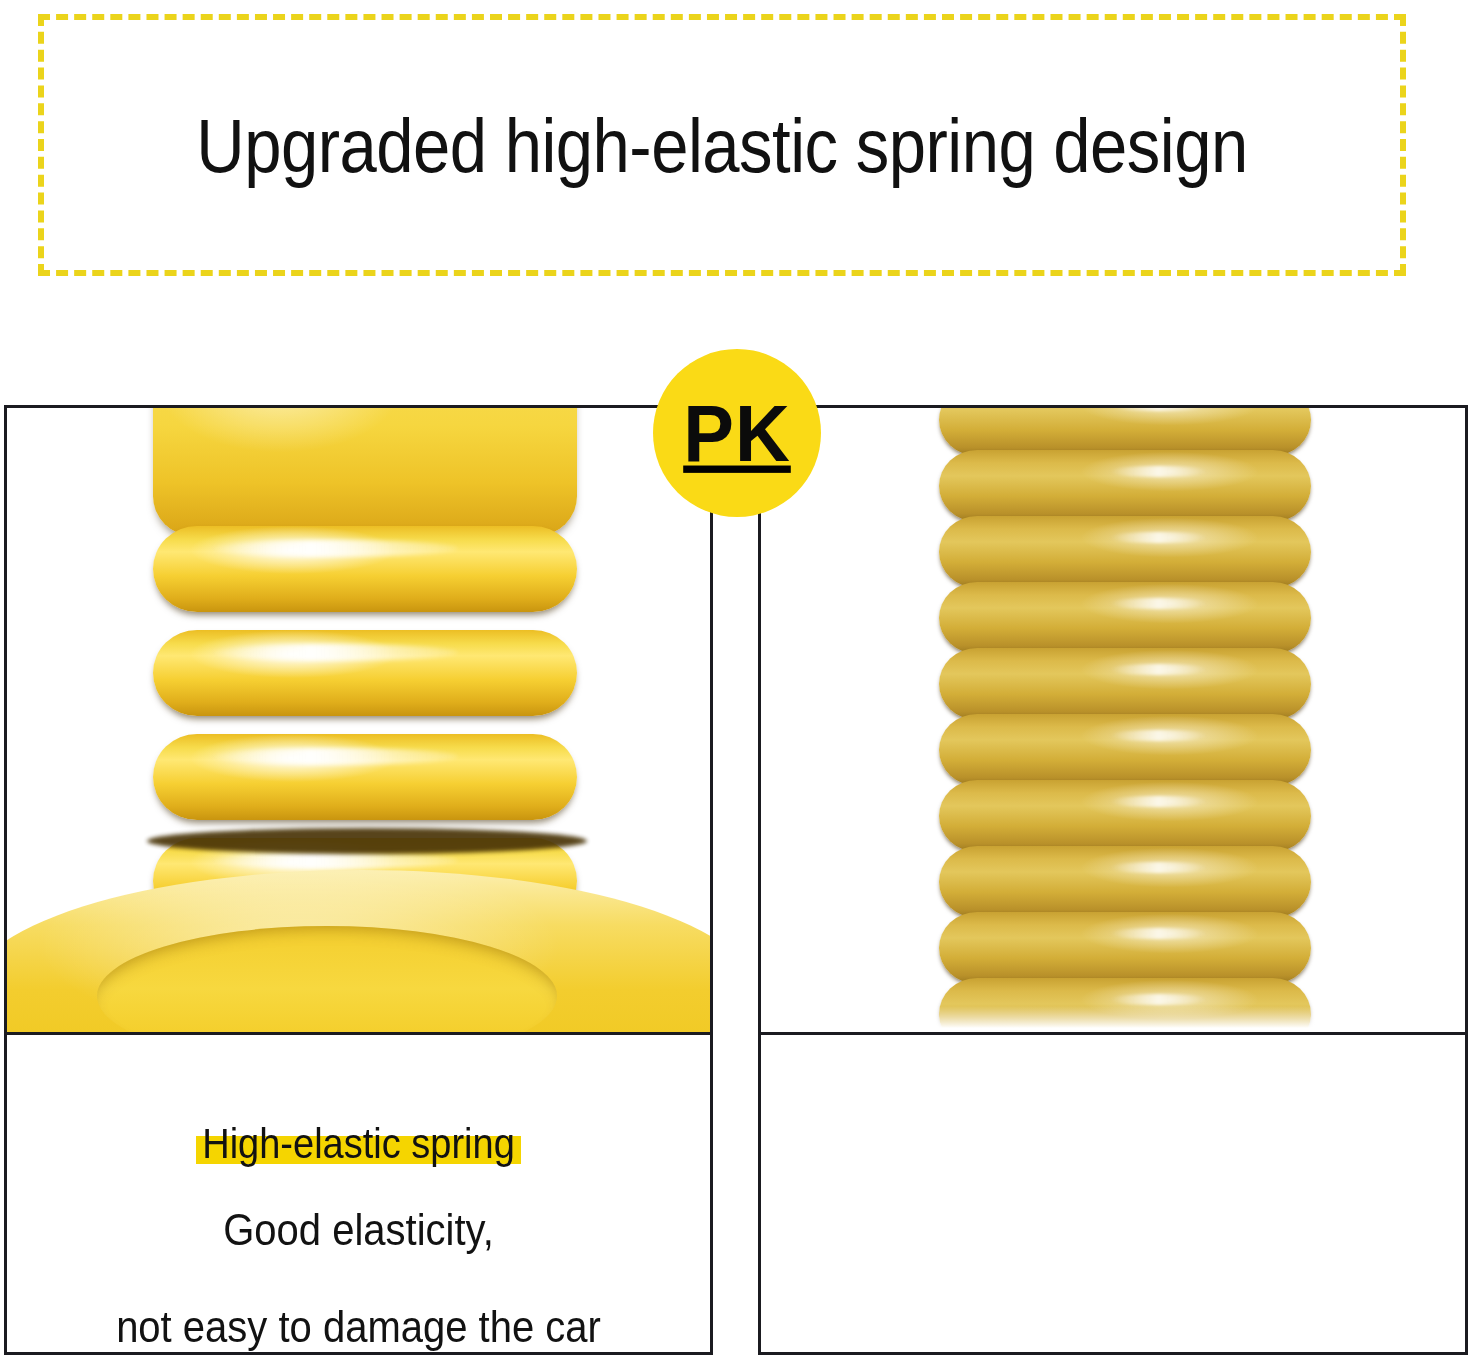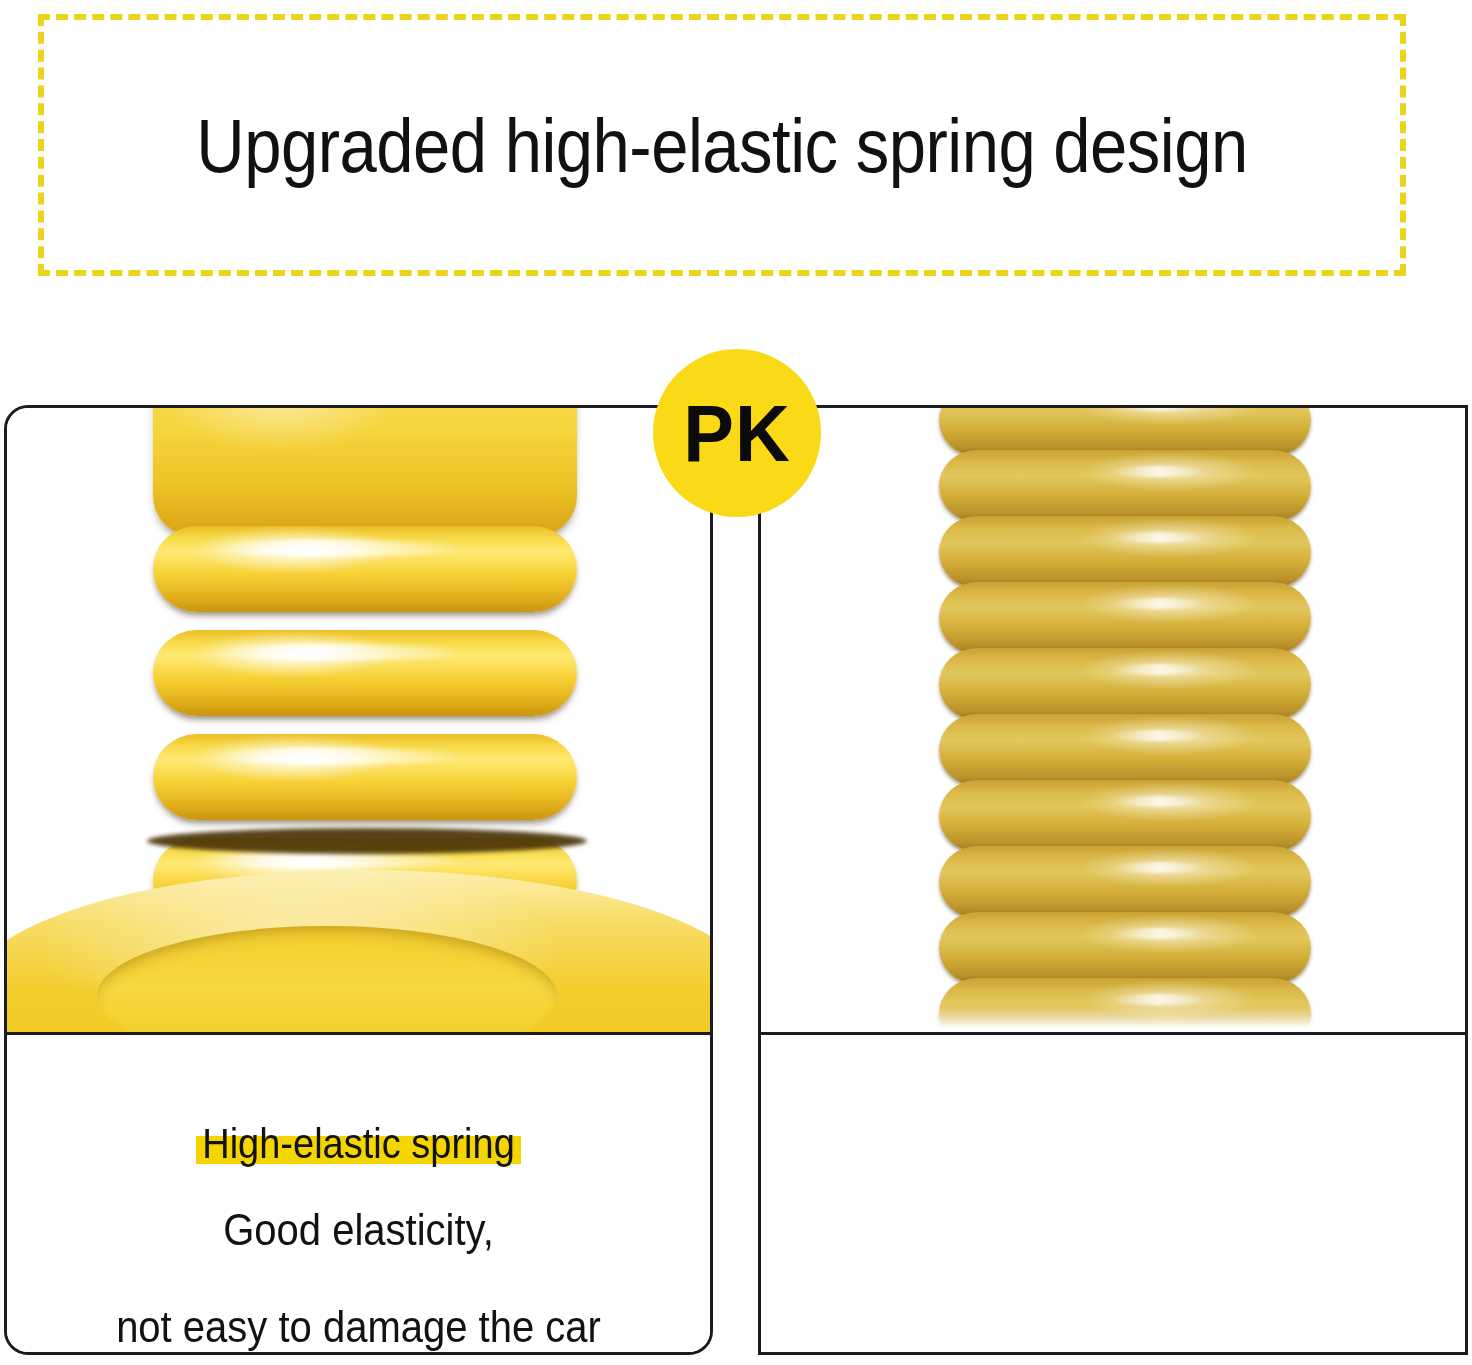--- a/index.html
+++ b/index.html
@@ -54,21 +54,21 @@
   }
 
   .panel {
     position: absolute;
     top: 405px;
     height: 950px;
     border: 3px solid #1b1b20;
     background: #ffffff;
     overflow: hidden;
   }
-  .panel-left  { left: 4px;   width: 709px; border-radius: 24px; }
+  .panel-left  { left: 4px;   width: 709px; }
   .panel-right { left: 758px; width: 710px; }
 
   .panel-photo {
     position: absolute;
     left: 0;
     top: 0;
     width: 100%;
     height: 627px;
     border-bottom: 3px solid #1b1b20;
     background: #ffffff;
@@ -127,20 +127,21 @@
     left: 653px;
     top: 349px;
     width: 168px;
     height: 168px;
     border-radius: 50%;
     background: #FADA16;
     z-index: 20;
     display: flex;
     align-items: center;
     justify-content: center;
+    text-decoration: underline;
   }
   .pk-label {
     font-size: 76px;
     font-weight: bold;
     color: #0b0b0b;
     letter-spacing: 1px;
     transform: scaleY(1.05);
   }
 
   

